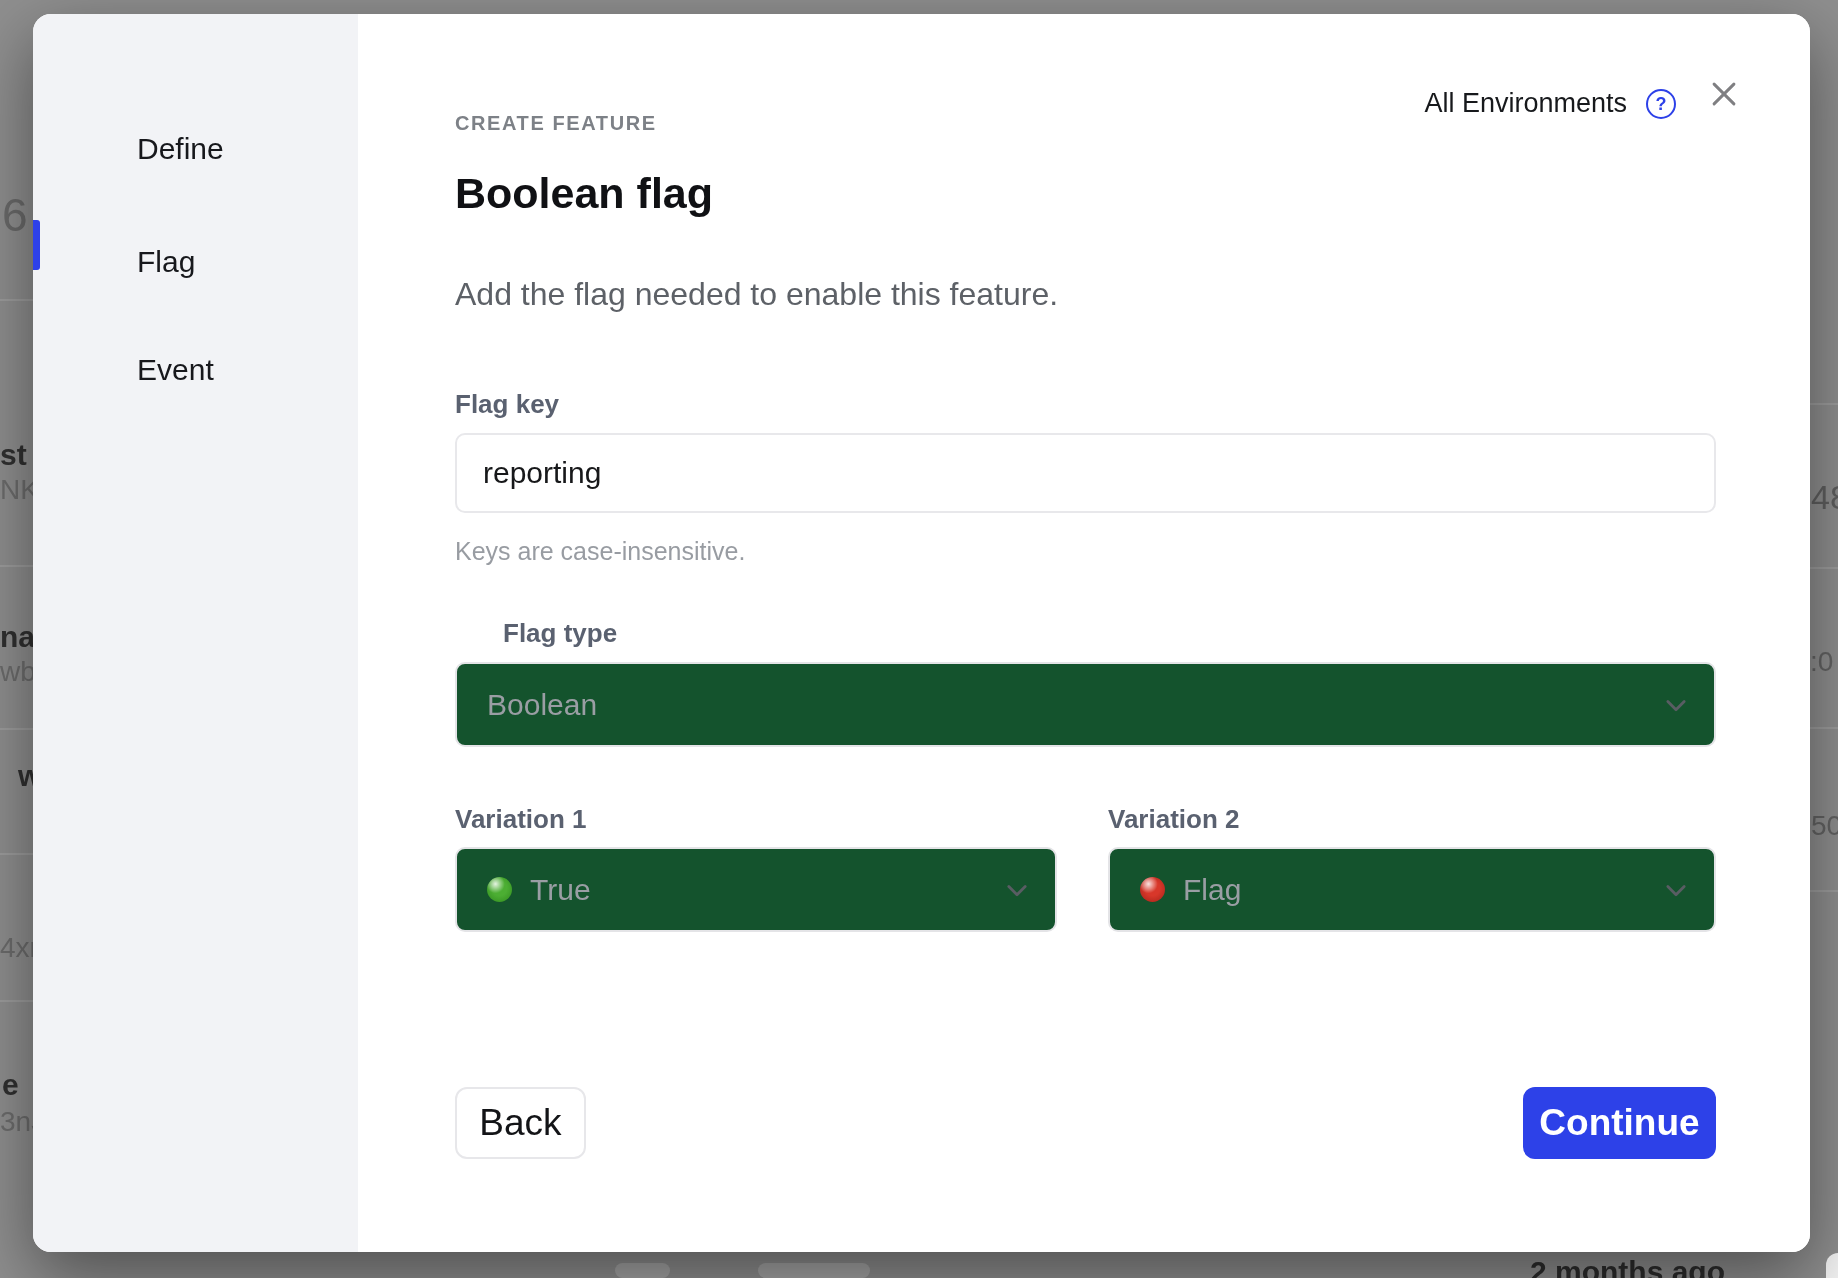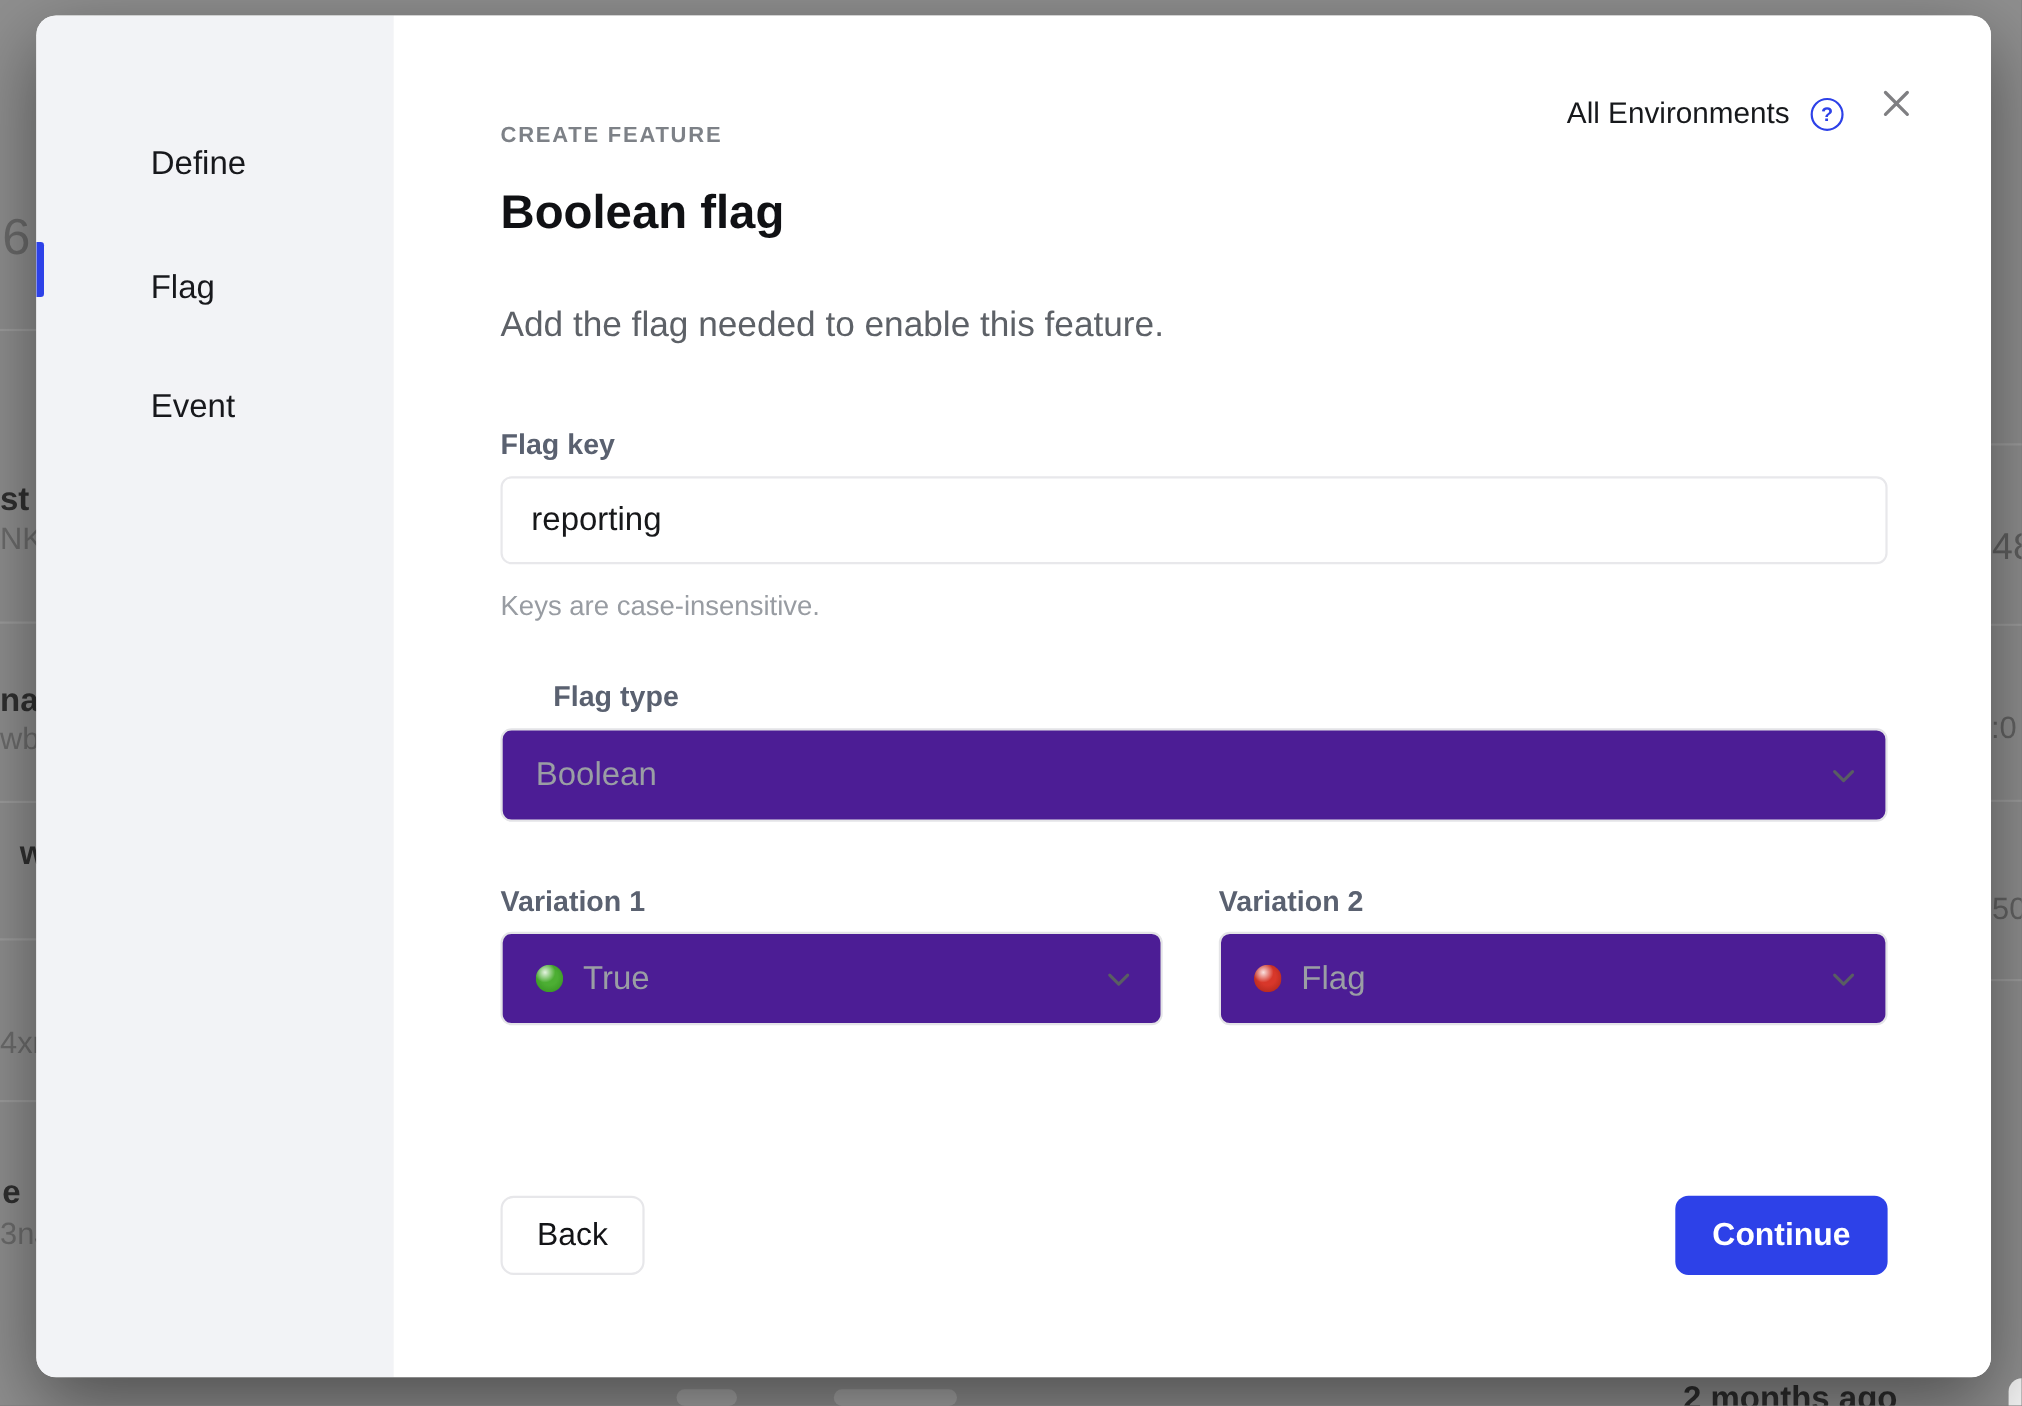--- a/index.html
+++ b/index.html
@@ -34,28 +34,28 @@
   .help-btn{position:absolute;left:1613px;top:75px;width:30px;height:30px;border:2.5px solid #2d41e8;
             border-radius:50%;color:#2d41e8;font-size:18px;font-weight:700;display:flex;
             align-items:center;justify-content:center;cursor:pointer;background:#fff;}
   .close-btn{position:absolute;left:1673px;top:62px;width:36px;height:36px;cursor:pointer;display:flex;align-items:center;justify-content:center;background:transparent;border:none;padding:0;}
 
   .field-label{position:absolute;font-size:26px;font-weight:700;color:#5a6170;line-height:1;}
   .text-input{position:absolute;left:422px;top:419px;width:1261px;height:80px;border:2px solid #e8e8eb;
               border-radius:10px;background:#fff;color:#17181a;font-size:30px;padding:0 26px;outline:none;}
   .helper{position:absolute;left:422px;top:523px;font-size:25px;color:#989ca2;}
 
-  .select{position:absolute;height:85px;background:#4c1d95;border:2px solid #e4e4e7;border-radius:10px;
+  .select{position:absolute;height:85px;background:#14532d;border:2px solid #e4e4e7;border-radius:10px;
           display:flex;align-items:center;padding:0 24px 0 30px;cursor:pointer;}
   .select.disabled{cursor:default;}
   .select .sel-text{font-size:30px;color:#9a9ea4;flex:1 1 auto;}
   .select .chev{flex:0 0 auto;display:flex;align-items:center;}
   .dot{width:25px;height:25px;border-radius:50%;margin-right:18px;flex:0 0 auto;}
 
-  .btn{position:absolute;height:72px;border-radius:12px;font-size:29px;display:flex;align-items:center;
+  .btn{position:absolute;height:72px;border-radius:12px;font-size:37px;display:flex;align-items:center;
        justify-content:center;cursor:pointer;border:none;}
   .btn.back{left:422px;top:1073px;width:131px;background:#fff;border:2px solid #e7e7ea;color:#131417;font-weight:500;}
   .btn.continue{left:1490px;top:1073px;width:193px;background:#2d41e8;color:#ffffff;font-weight:700;}
 </style>
 </head>
 <body>
 
 <div id="stage">
 
   <div>

